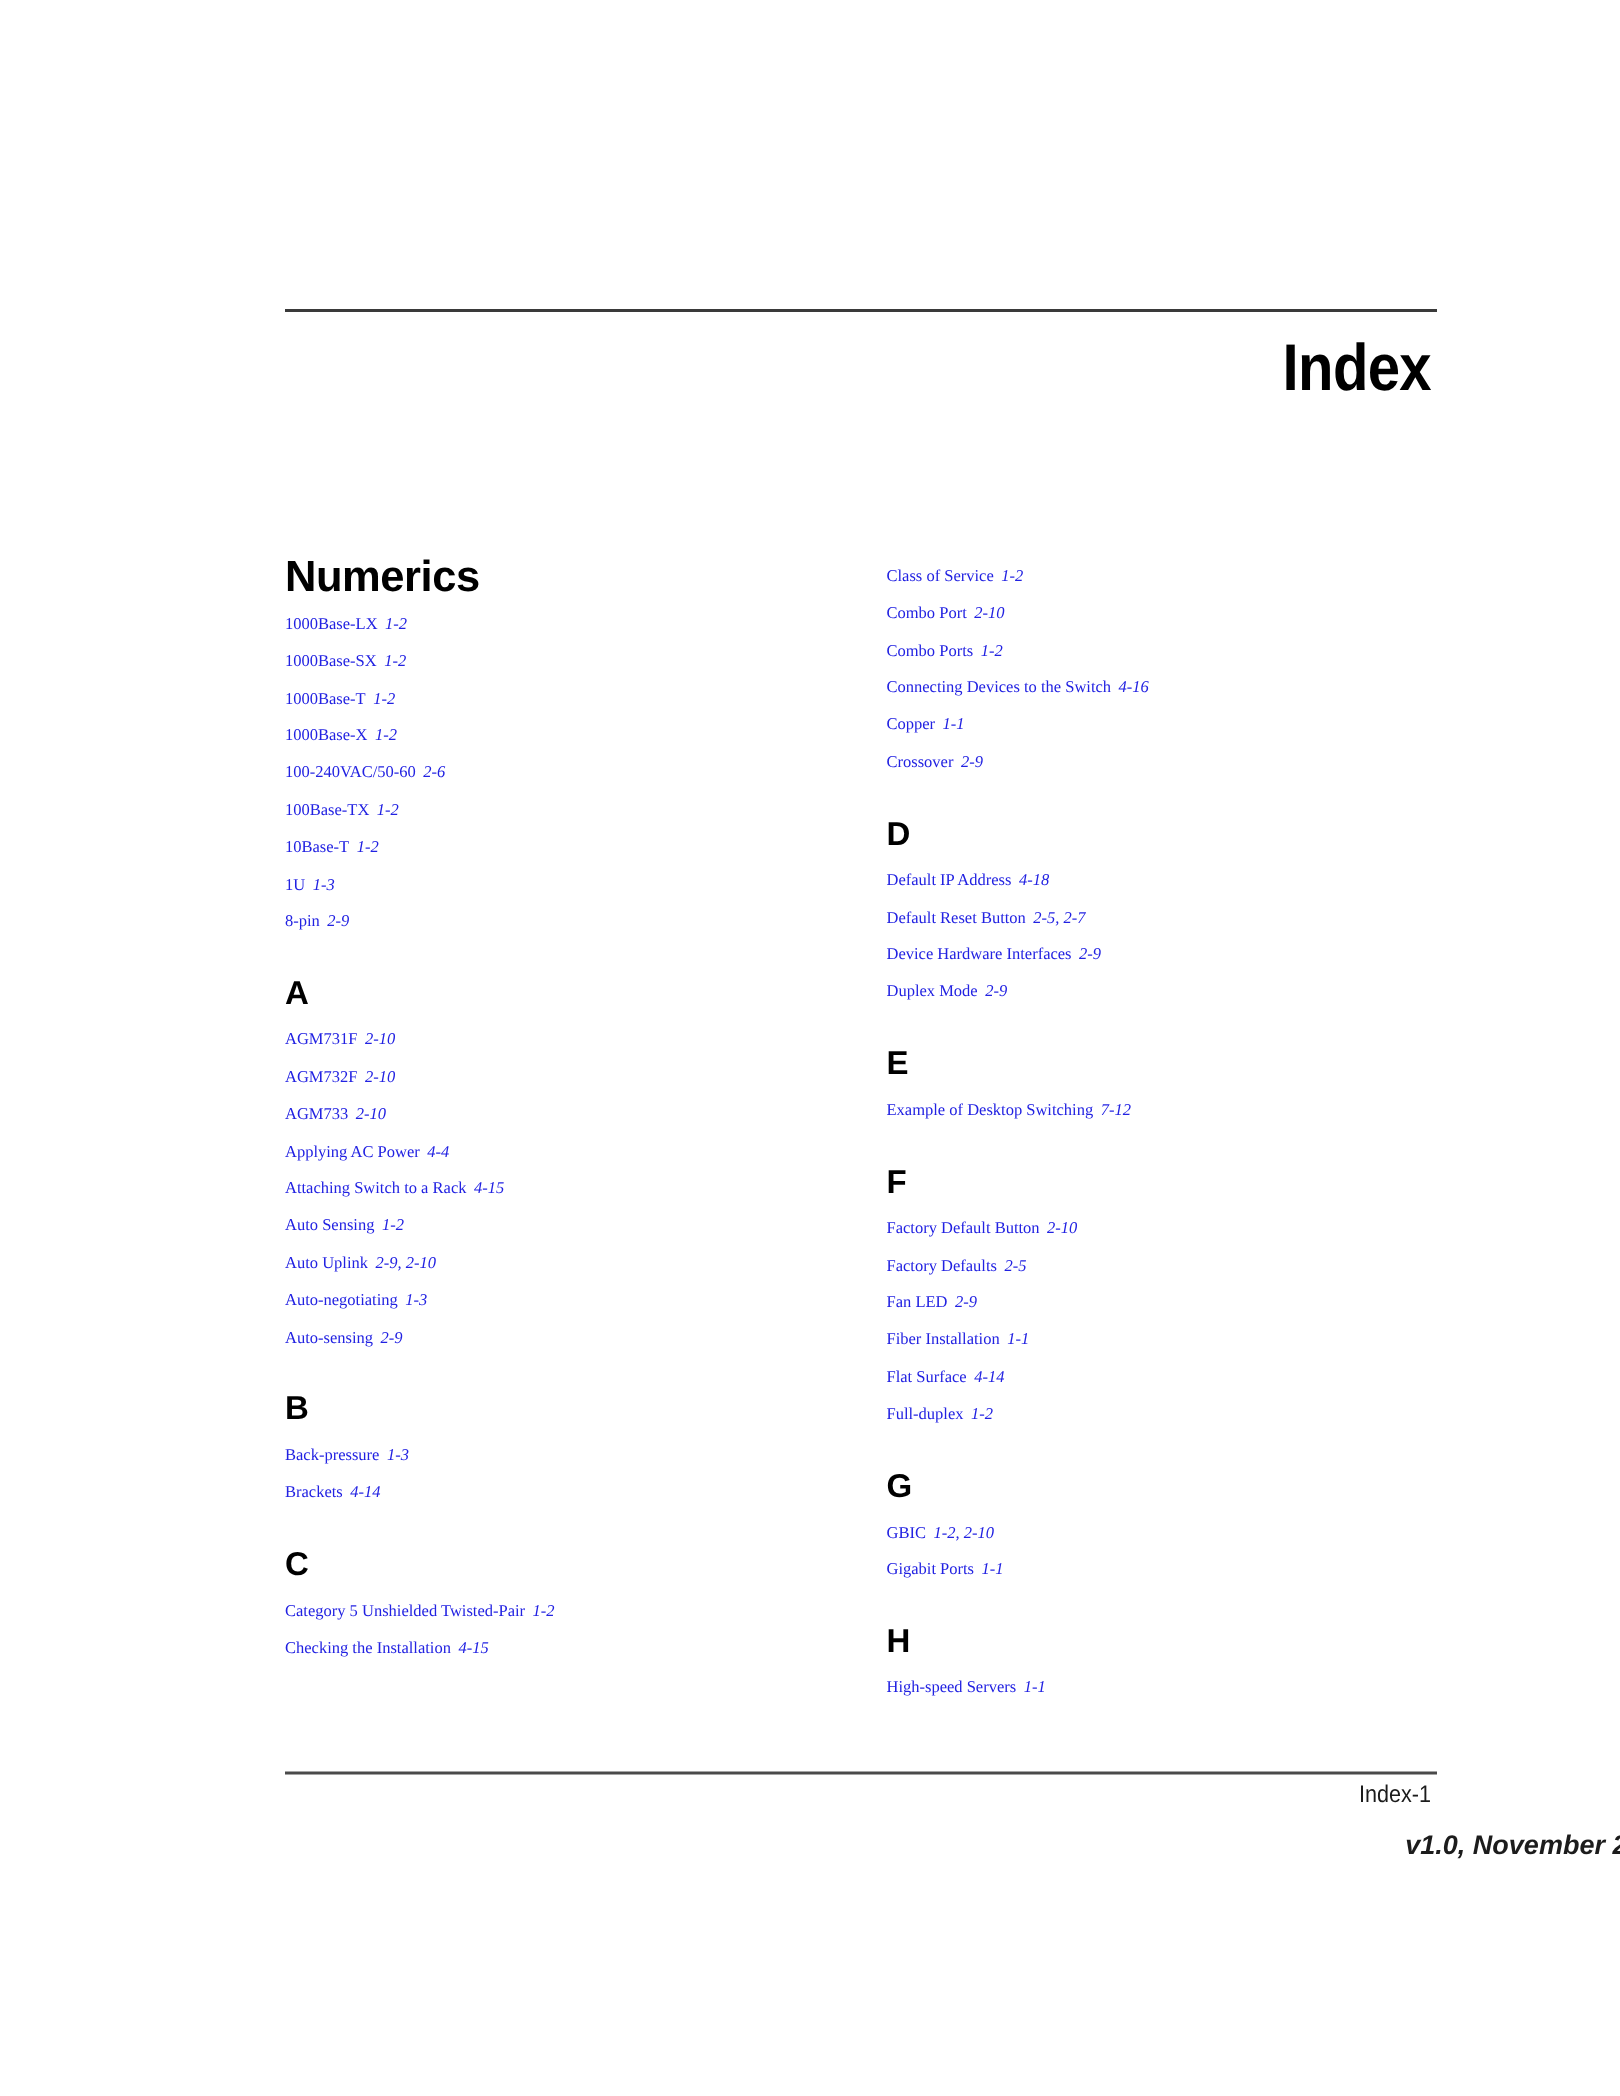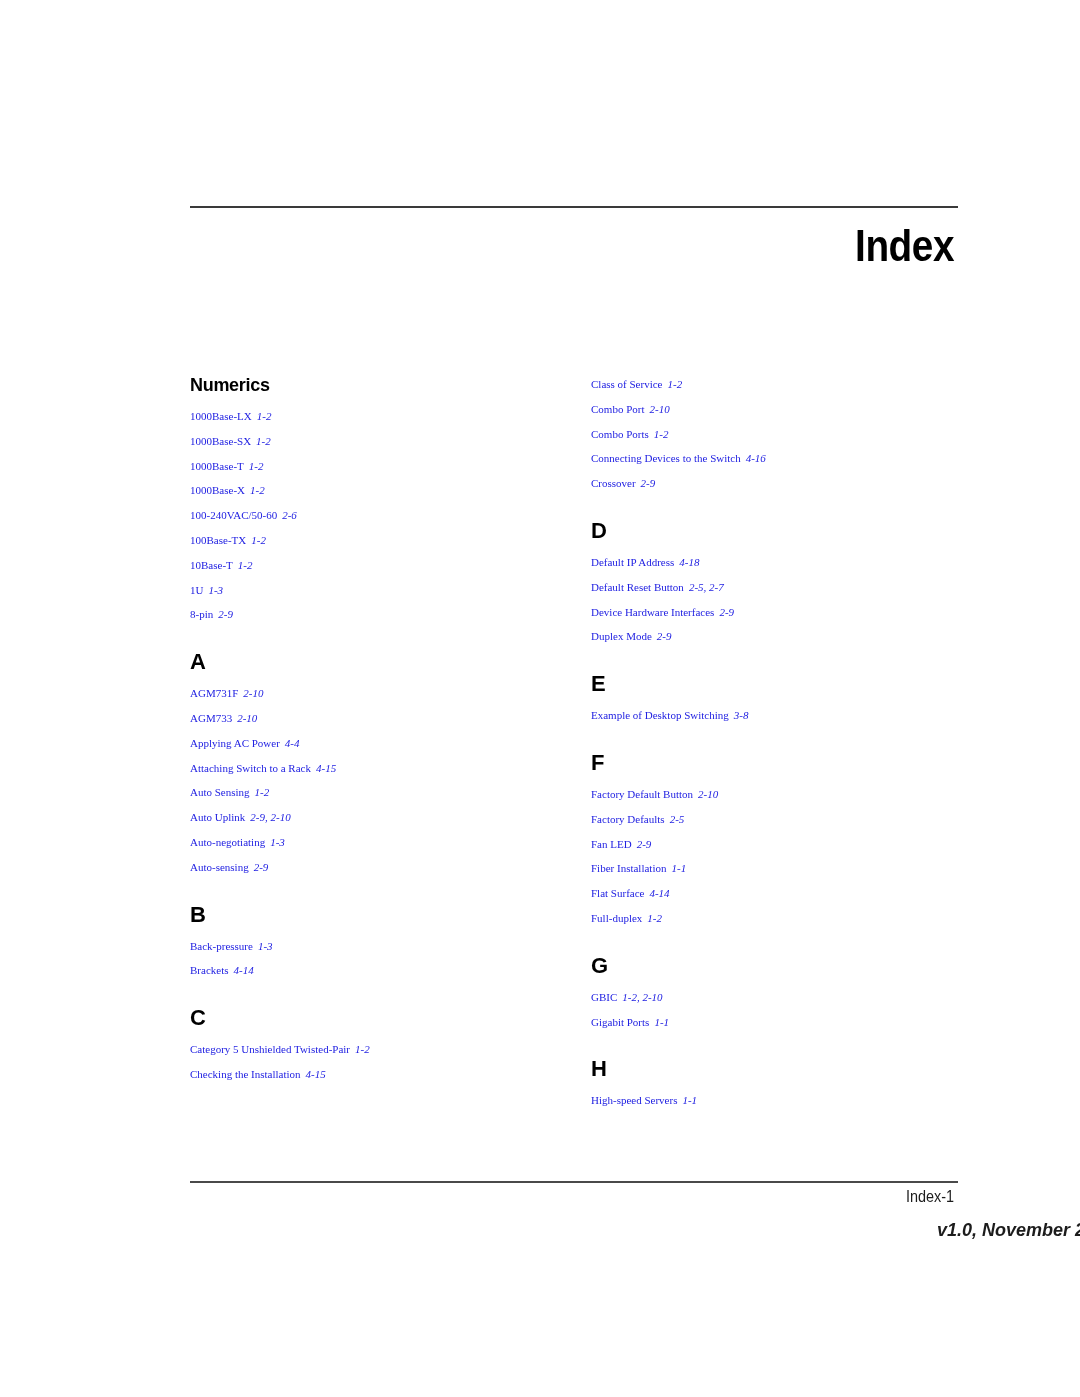--- a/index.html
+++ b/index.html
@@ -62,21 +62,21 @@
     top: 0;
     width: 380px;
   }
   .col-left  { left: 155px; }
   .col-right { left: 556px; }
 
   
   .group-heading {
     font-family: "Liberation Sans", "DejaVu Sans", sans-serif;
     font-weight: bold;
-    font-size: 18px;
+    font-size: 29px;
     line-height: 26px;
     color: #000000;
     margin: 0 0 6px 0;
     letter-spacing: -0.3px;
   }
   .group-heading.letter {
     font-size: 22px;
     letter-spacing: 0;
   }
   .group {
@@ -153,20 +153,21 @@
           <div class="entry"><span class="term">1000Base-X</span><span class="locs">1-2</span></div>
           <div class="entry"><span class="term">100-240VAC/50-60</span><span class="locs">2-6</span></div>
           <div class="entry"><span class="term">100Base-TX</span><span class="locs">1-2</span></div>
           <div class="entry"><span class="term">10Base-T</span><span class="locs">1-2</span></div>
           <div class="entry"><span class="term">1U</span><span class="locs">1-3</span></div>
           <div class="entry"><span class="term">8-pin</span><span class="locs">2-9</span></div>
         </div>
         <div class="group">
           <div class="group-heading letter">A</div>
           <div class="entry"><span class="term">AGM731F</span><span class="locs">2-10</span></div>
+          <div class="entry"><span class="term">AGM732F</span><span class="locs">2-10</span></div>
           <div class="entry"><span class="term">AGM733</span><span class="locs">2-10</span></div>
           <div class="entry"><span class="term">Applying AC Power</span><span class="locs">4-4</span></div>
           <div class="entry"><span class="term">Attaching Switch to a Rack</span><span class="locs">4-15</span></div>
           <div class="entry"><span class="term">Auto Sensing</span><span class="locs">1-2</span></div>
           <div class="entry"><span class="term">Auto Uplink</span><span class="locs">2-9, 2-10</span></div>
           <div class="entry"><span class="term">Auto-negotiating</span><span class="locs">1-3</span></div>
           <div class="entry"><span class="term">Auto-sensing</span><span class="locs">2-9</span></div>
         </div>
         <div class="group">
           <div class="group-heading letter">B</div>
@@ -178,32 +179,33 @@
           <div class="entry"><span class="term">Category 5 Unshielded Twisted-Pair</span><span class="locs">1-2</span></div>
           <div class="entry"><span class="term">Checking the Installation</span><span class="locs">4-15</span></div>
         </div>
       </div>
     <div class="col col-right" id="col-right">
         <div class="group first">
           <div class="entry"><span class="term">Class of Service</span><span class="locs">1-2</span></div>
           <div class="entry"><span class="term">Combo Port</span><span class="locs">2-10</span></div>
           <div class="entry"><span class="term">Combo Ports</span><span class="locs">1-2</span></div>
           <div class="entry"><span class="term">Connecting Devices to the Switch</span><span class="locs">4-16</span></div>
+          <div class="entry"><span class="term">Copper</span><span class="locs">1-1</span></div>
           <div class="entry"><span class="term">Crossover</span><span class="locs">2-9</span></div>
         </div>
         <div class="group">
           <div class="group-heading letter">D</div>
           <div class="entry"><span class="term">Default IP Address</span><span class="locs">4-18</span></div>
           <div class="entry"><span class="term">Default Reset Button</span><span class="locs">2-5, 2-7</span></div>
           <div class="entry"><span class="term">Device Hardware Interfaces</span><span class="locs">2-9</span></div>
           <div class="entry"><span class="term">Duplex Mode</span><span class="locs">2-9</span></div>
         </div>
         <div class="group">
           <div class="group-heading letter">E</div>
-          <div class="entry"><span class="term">Example of Desktop Switching</span><span class="locs">3-8</span></div>
+          <div class="entry"><span class="term">Example of Desktop Switching</span><span class="locs">7-12</span></div>
         </div>
         <div class="group">
           <div class="group-heading letter">F</div>
           <div class="entry"><span class="term">Factory Default Button</span><span class="locs">2-10</span></div>
           <div class="entry"><span class="term">Factory Defaults</span><span class="locs">2-5</span></div>
           <div class="entry"><span class="term">Fan LED</span><span class="locs">2-9</span></div>
           <div class="entry"><span class="term">Fiber Installation</span><span class="locs">1-1</span></div>
           <div class="entry"><span class="term">Flat Surface</span><span class="locs">4-14</span></div>
           <div class="entry"><span class="term">Full-duplex</span><span class="locs">1-2</span></div>
         </div>

